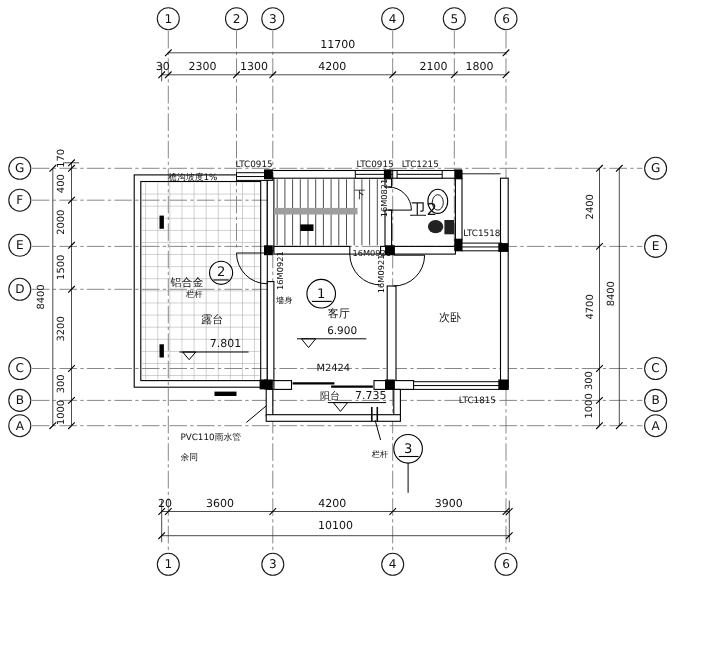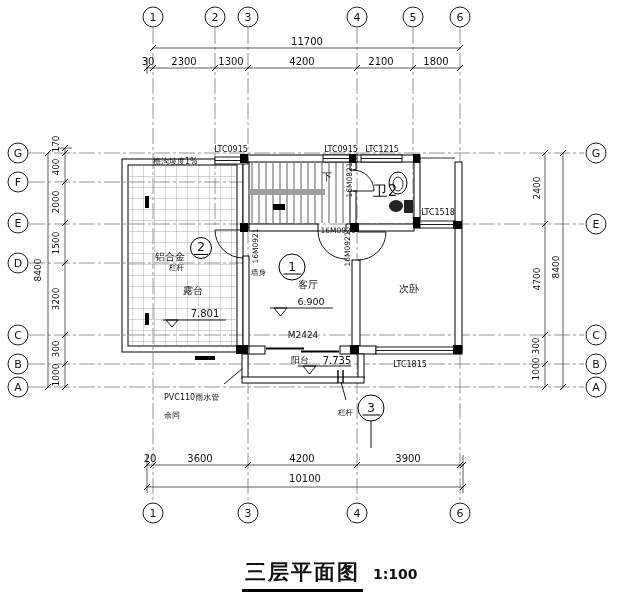--- a/index.html
+++ b/index.html
@@ -175,21 +175,21 @@
   <div class="bubble" style="left:596px;top:224px">E</div>
   <div class="bubble" style="left:596px;top:335px">C</div>
   <div class="bubble" style="left:596px;top:364px">B</div>
   <div class="bubble" style="left:596px;top:387px">A</div>
 
   <div class="dim" style="left:307px;top:41px">11700</div>
   <div class="dim" style="left:148px;top:61px">30</div>
   <div class="dim" style="left:184px;top:61px">2300</div>
   <div class="dim" style="left:231px;top:61px">1300</div>
   <div class="dim" style="left:302px;top:61px">4200</div>
-  <div class="dim" style="left:381px;top:61px">2100</div>
+  <div class="dim" style="left:394px;top:61px">2100</div>
   <div class="dim" style="left:436px;top:61px">1800</div>
 
   <div class="dim" style="left:150px;top:458px">20</div>
   <div class="dim" style="left:200px;top:458px">3600</div>
   <div class="dim" style="left:302px;top:458px">4200</div>
   <div class="dim" style="left:408px;top:458px">3900</div>
   <div class="dim" style="left:305px;top:478px">10100</div>
 
   <div class="dimv" style="left:56px;top:144px">170</div>
   <div class="dimv" style="left:56px;top:167px">400</div>
@@ -213,21 +213,21 @@
   <div class="room" style="left:409px;top:289px">次卧</div>
   <div class="room" style="left:300px;top:360px;font-size:9px">阳台</div>
   <div class="dim" style="left:337px;top:360px">7.735</div>
   <div class="room" style="left:385px;top:191px;font-size:15px">卫2</div>
   <div class="room" style="left:327px;top:177px">下</div>
 
   <div class="tag" style="left:231px;top:149px">LTC0915</div>
   <div class="tag" style="left:341px;top:149px">LTC0915</div>
   <div class="tag" style="left:382px;top:149px">LTC1215</div>
   <div class="tag" style="left:438px;top:212px">LTC1518</div>
-  <div class="tag" style="left:410px;top:364px">LTC1815</div>
+  <div class="tag" style="left:434px;top:364px">LTC1815</div>
   <div class="tag" style="left:303px;top:335px;font-size:9px">M2424</div>
   <div class="tagv" style="left:255px;top:246px">16M0921</div>
   <div class="tag" style="left:338px;top:230px;font-size:7.5px">16M0921</div>
   <div class="tagv" style="left:347px;top:249px">16M0921</div>
   <div class="tagv" style="left:349px;top:180px">16M0821</div>
 
   <div class="note" style="left:153px;top:142px">檐沟坡度1%</div>
   <div class="note" style="left:164px;top:378px">PVC110雨水管</div>
   <div class="note" style="left:164px;top:396px">余同</div>
   <div class="note" style="left:338px;top:394px;font-size:7.5px">栏杆</div>
@@ -241,18 +241,14 @@
   </div>
   <div class="callout" style="left:201px;top:248px;width:22px;height:22px">
     <span class="n">2</span>
       <span class="l"></span>
   </div>
   <div class="callout" style="left:371px;top:408px;width:27px;height:27px">
     <span class="n">3</span>
       <span class="l"></span>
   </div>
 
-  <div class="title-row">
-    <span class="title-main">三层平面图</span>
-    <span class="title-scale">1:100</span>
-  </div>
 
 </div>
 
 </body></html>

